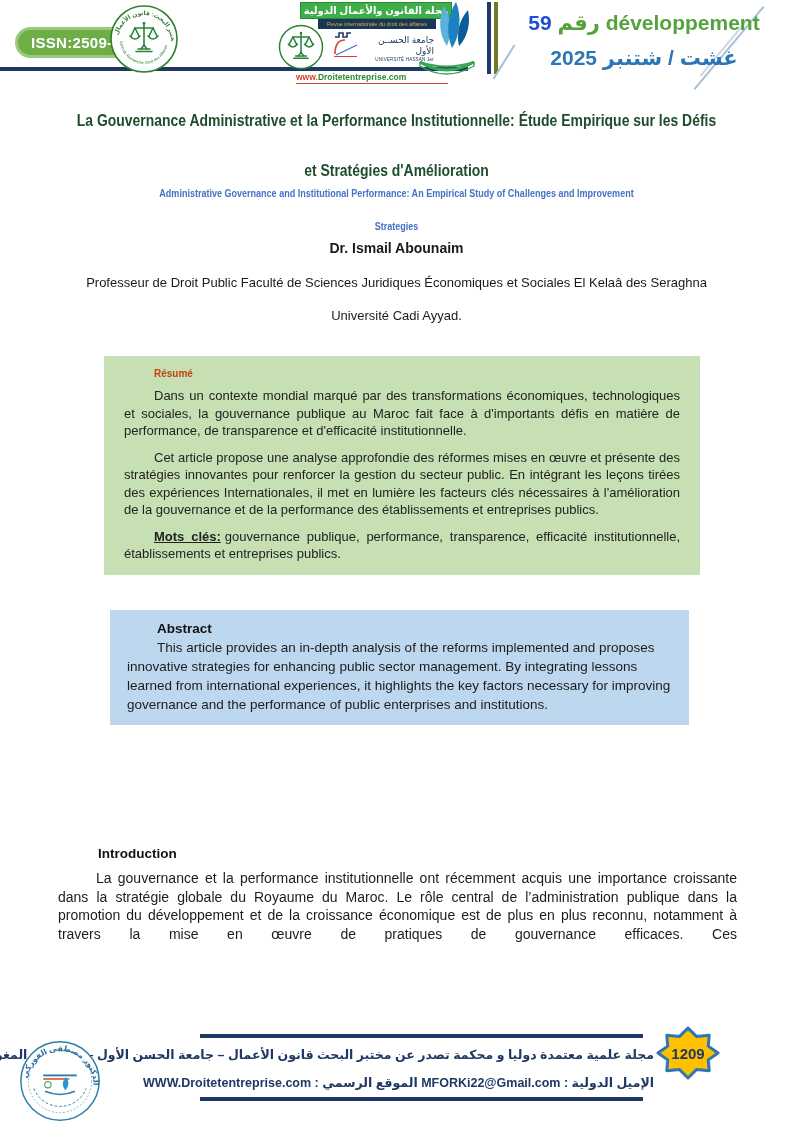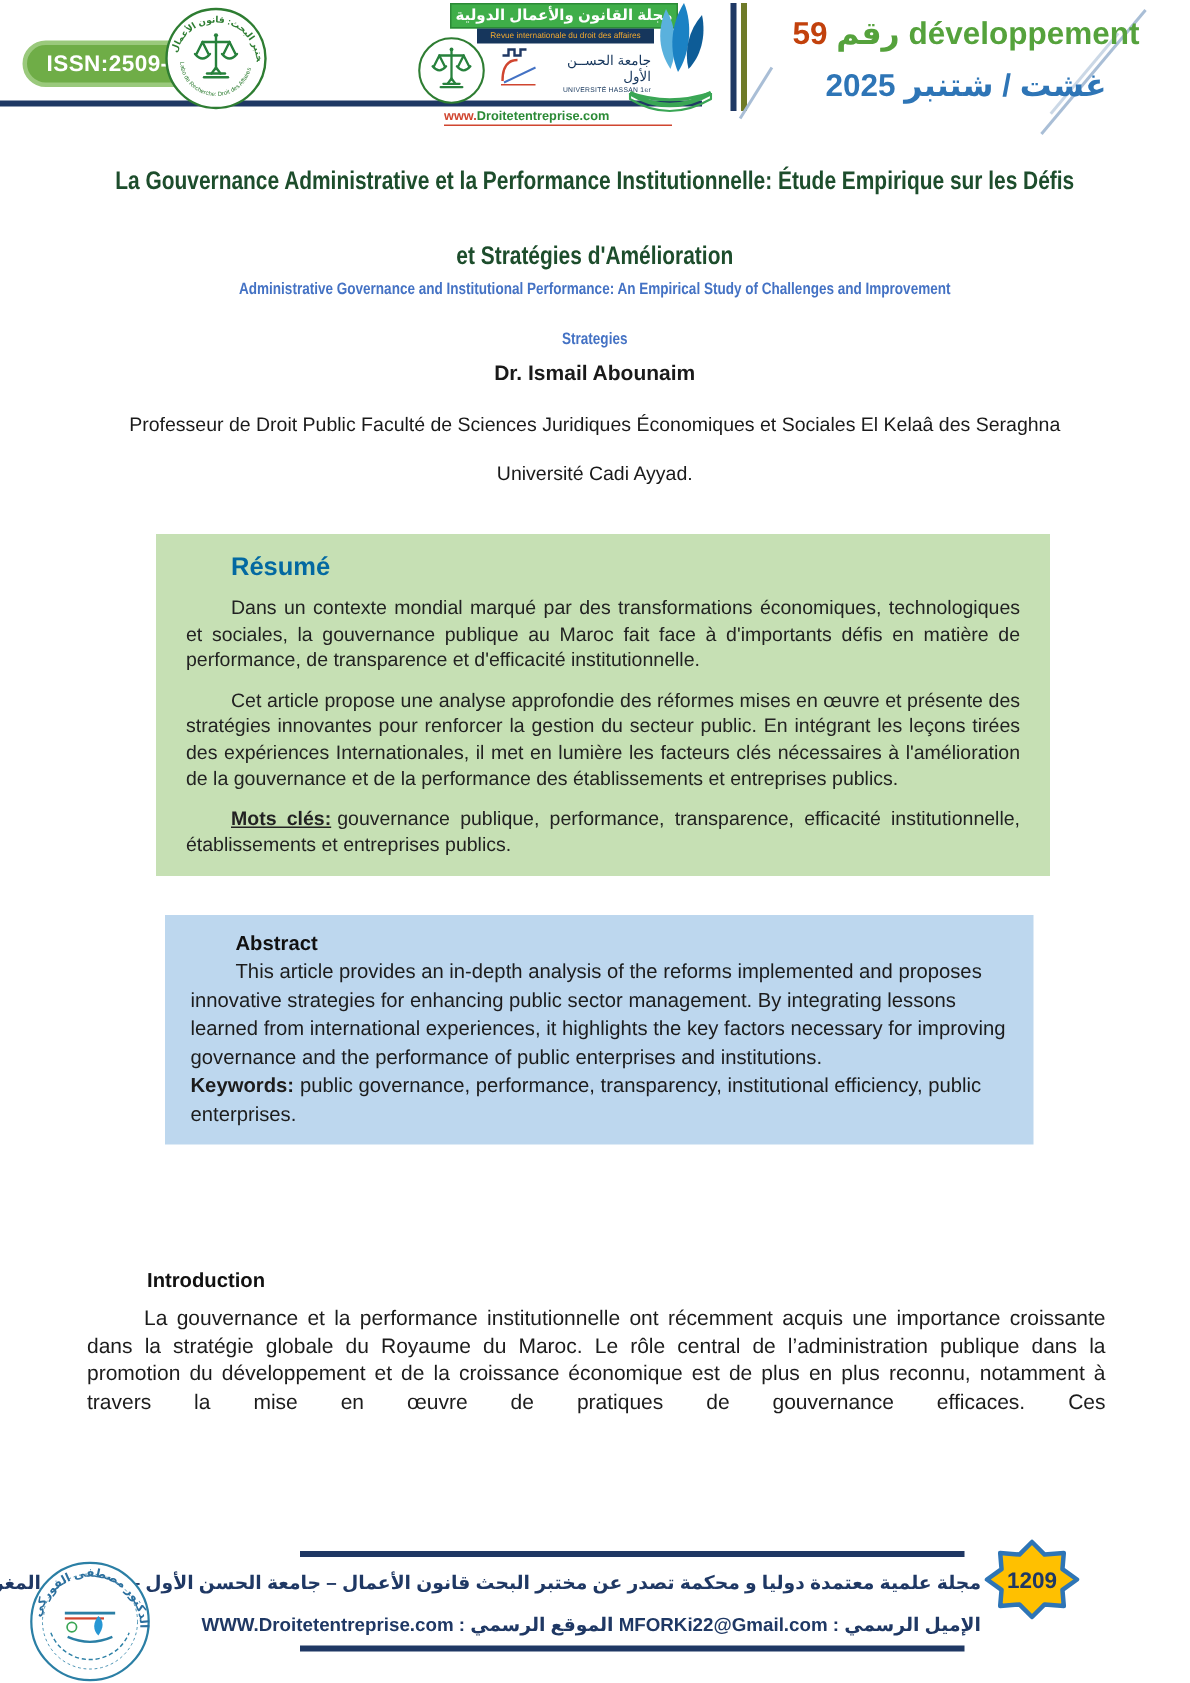--- a/index.html
+++ b/index.html
@@ -25,39 +25,39 @@
   .jl-univ .fr{font-size:4.5px;line-height:6px;letter-spacing:.2px;}
   .jl-feather{position:absolute;right:-6px;top:-2px;}
   .jl-site{position:absolute;left:20px;top:70px;font-size:8.5px;font-weight:bold;color:#2b8a36;}
   .jl-site .www{color:#d0452f;}
   .jl-redline{position:absolute;left:20px;top:81px;width:152px;height:1px;background:#d0452f;}
   .vbars{position:absolute;left:487px;top:2px;height:72px;}
   .vbars .b1{display:inline-block;width:4px;height:72px;background:#1f3864;margin-right:3px;}
   .vbars .b2{display:inline-block;width:4px;height:72px;background:#6e7a28;}
   .issue-block{position:absolute;left:505px;top:6px;width:278px;text-align:center;direction:rtl;}
   .issue-l1{font-size:21px;font-weight:bold;color:#55a23c;line-height:34px;white-space:nowrap;}
-  .issue-l1 .num{color:#c2410c;}
+  .issue-l1 .num{color:#1d4ed8;}
   .issue-l2{font-size:21px;font-weight:bold;color:#2e75b6;line-height:36px;white-space:nowrap;}
   .diag{position:absolute;width:2px;background:#a9bed6;}
   .diag-left{left:503px;top:42px;height:40px;transform:rotate(32deg);}
   .diag-right{left:728px;top:-6px;height:108px;transform:rotate(40deg);}
   .diag-right2{left:722px;top:14px;height:70px;transform:rotate(40deg);opacity:.6;}
 
   
   .title-fr{position:absolute;left:0;right:0;top:96px;text-align:center;color:#1d4d2c;font-weight:bold;font-size:17px;}
   .title-fr .line{line-height:50px;white-space:nowrap;transform:scaleX(.82);transform-origin:center;}
   .title-en{position:absolute;left:0;right:0;top:177px;text-align:center;color:#4472c4;font-weight:bold;font-size:11px;}
   .title-en .line{line-height:33px;white-space:nowrap;transform:scaleX(.82);transform-origin:center;}
   .author{position:absolute;left:0;right:0;top:240px;text-align:center;font-weight:bold;font-size:14px;color:#1a1a1a;}
   .affil{position:absolute;left:50px;right:50px;top:266px;text-align:center;font-size:13px;color:#1a1a1a;}
   .affil .line{line-height:33px;}
 
   
   .resume-box{position:absolute;left:104px;top:356px;width:556px;padding:8px 20px 10px;background:#c6e0b4;}
-  .resume-box .box-h{font-weight:bold;font-size:17px;margin:4px 0 8px 30px;color:#0369a1;}
+  .resume-box .box-h{font-weight:bold;font-size:10px;margin:4px 0 8px 30px;color:#c2410c;}
   .resume-box p{margin:0 0 9px;font-size:13px;line-height:17.5px;text-align:justify;text-indent:30px;color:#222;}
   .resume-box p.last{margin-bottom:2px;}
   .kw-label-u{font-weight:bold;text-decoration:underline;margin-left:0;}
   .resume-box .kw-text{margin-left:4px;}
 
   .abstract-box{position:absolute;left:110px;top:610px;width:545px;padding:9px 17px 11px;background:#bdd7ee;}
   .abstract-box .box-h{font-weight:bold;font-size:13.5px;margin:2px 0 2px 30px;color:#111;}
   .abstract-box p{margin:0;font-size:13.5px;line-height:19px;text-align:left;text-indent:30px;color:#1c1c1c;}
   .abstract-box p.kw{text-indent:0;}
   .kw-label-b{font-weight:bold;}
@@ -197,35 +197,34 @@
   <div class="resume-box">
     <div class="box-h">Résumé</div>
     <p>Dans un contexte mondial marqué par des transformations économiques, technologiques et sociales, la gouvernance publique au Maroc fait face à d'importants défis en matière de performance, de transparence et d'efficacité institutionnelle.</p>
     <p>Cet article propose une analyse approfondie des réformes mises en œuvre et présente des stratégies innovantes pour renforcer la gestion du secteur public. En intégrant les leçons tirées des expériences Internationales, il met en lumière les facteurs clés nécessaires à l'amélioration de la gouvernance et de la performance des établissements et entreprises publics.</p>
     <p class="last"><span class="kw-label-u">Mots clés:</span><span class="kw-text">gouvernance publique, performance, transparence, efficacité institutionnelle, établissements et entreprises publics.</span></p>
   </div>
 
   <div class="abstract-box">
     <div class="box-h">Abstract</div>
     <p>This article provides an in-depth analysis of the reforms implemented and proposes innovative strategies for enhancing public sector management. By integrating lessons learned from international experiences, it highlights the key factors necessary for improving governance and the performance of public enterprises and institutions.</p>
-    <p class="kw"><span class="kw-label-b">Keywords:</span><span class="kw-text">public governance, performance, transparency, institutional efficiency, public enterprises.</span></p>
   </div>
 
   <div class="intro">
     <h3>Introduction</h3>
     <p>La gouvernance et la performance institutionnelle ont récemment acquis une importance croissante dans la stratégie globale du Royaume du Maroc. Le rôle central de l’administration publique dans la promotion du développement et de la croissance économique est de plus en plus reconnu, notamment à travers la mise en œuvre de pratiques de gouvernance efficaces. Ces</p>
   </div>
 
   <div class="f-rule top"></div>
   <div class="f-rule bot"></div>
 
   <div class="f-text1">مجلة علمية معتمدة  دوليا و محكمة تصدر عن مختبر البحث قانون الأعمال – جامعة الحسن الأول – سطات – المغرب</div>
 
   <div class="f-text2">
-    <span dir="rtl">الإميل الرسمي : </span><a href="#" dir="ltr">MFORKi22@Gmail.com</a><span dir="rtl"> الموقع الرسمي : </span><a href="#" dir="ltr">WWW.Droitetentreprise.com</a>
+    <span dir="rtl">الإميل الدولية : </span><a href="#" dir="ltr">MFORKi22@Gmail.com</a><span dir="rtl"> الموقع الرسمي : </span><a href="#" dir="ltr">WWW.Droitetentreprise.com</a>
   </div>
 
   <div class="stamp">
     <svg width="88" height="82" viewBox="0 0 88 88">
       <defs>
         <path id="stTop" d="M8 48 A36 36 0 0 1 80 48"></path>
         <path id="stBot" d="M14 46 A30 30 0 0 0 74 46"></path>
       </defs>
       <circle cx="44" cy="44" r="42" fill="#ffffff" stroke="#2b7fa5" stroke-width="1.6"></circle>
       <circle cx="44" cy="44" r="34" fill="none" stroke="#2b7fa5" stroke-width=".6" stroke-dasharray="2 2"></circle>

